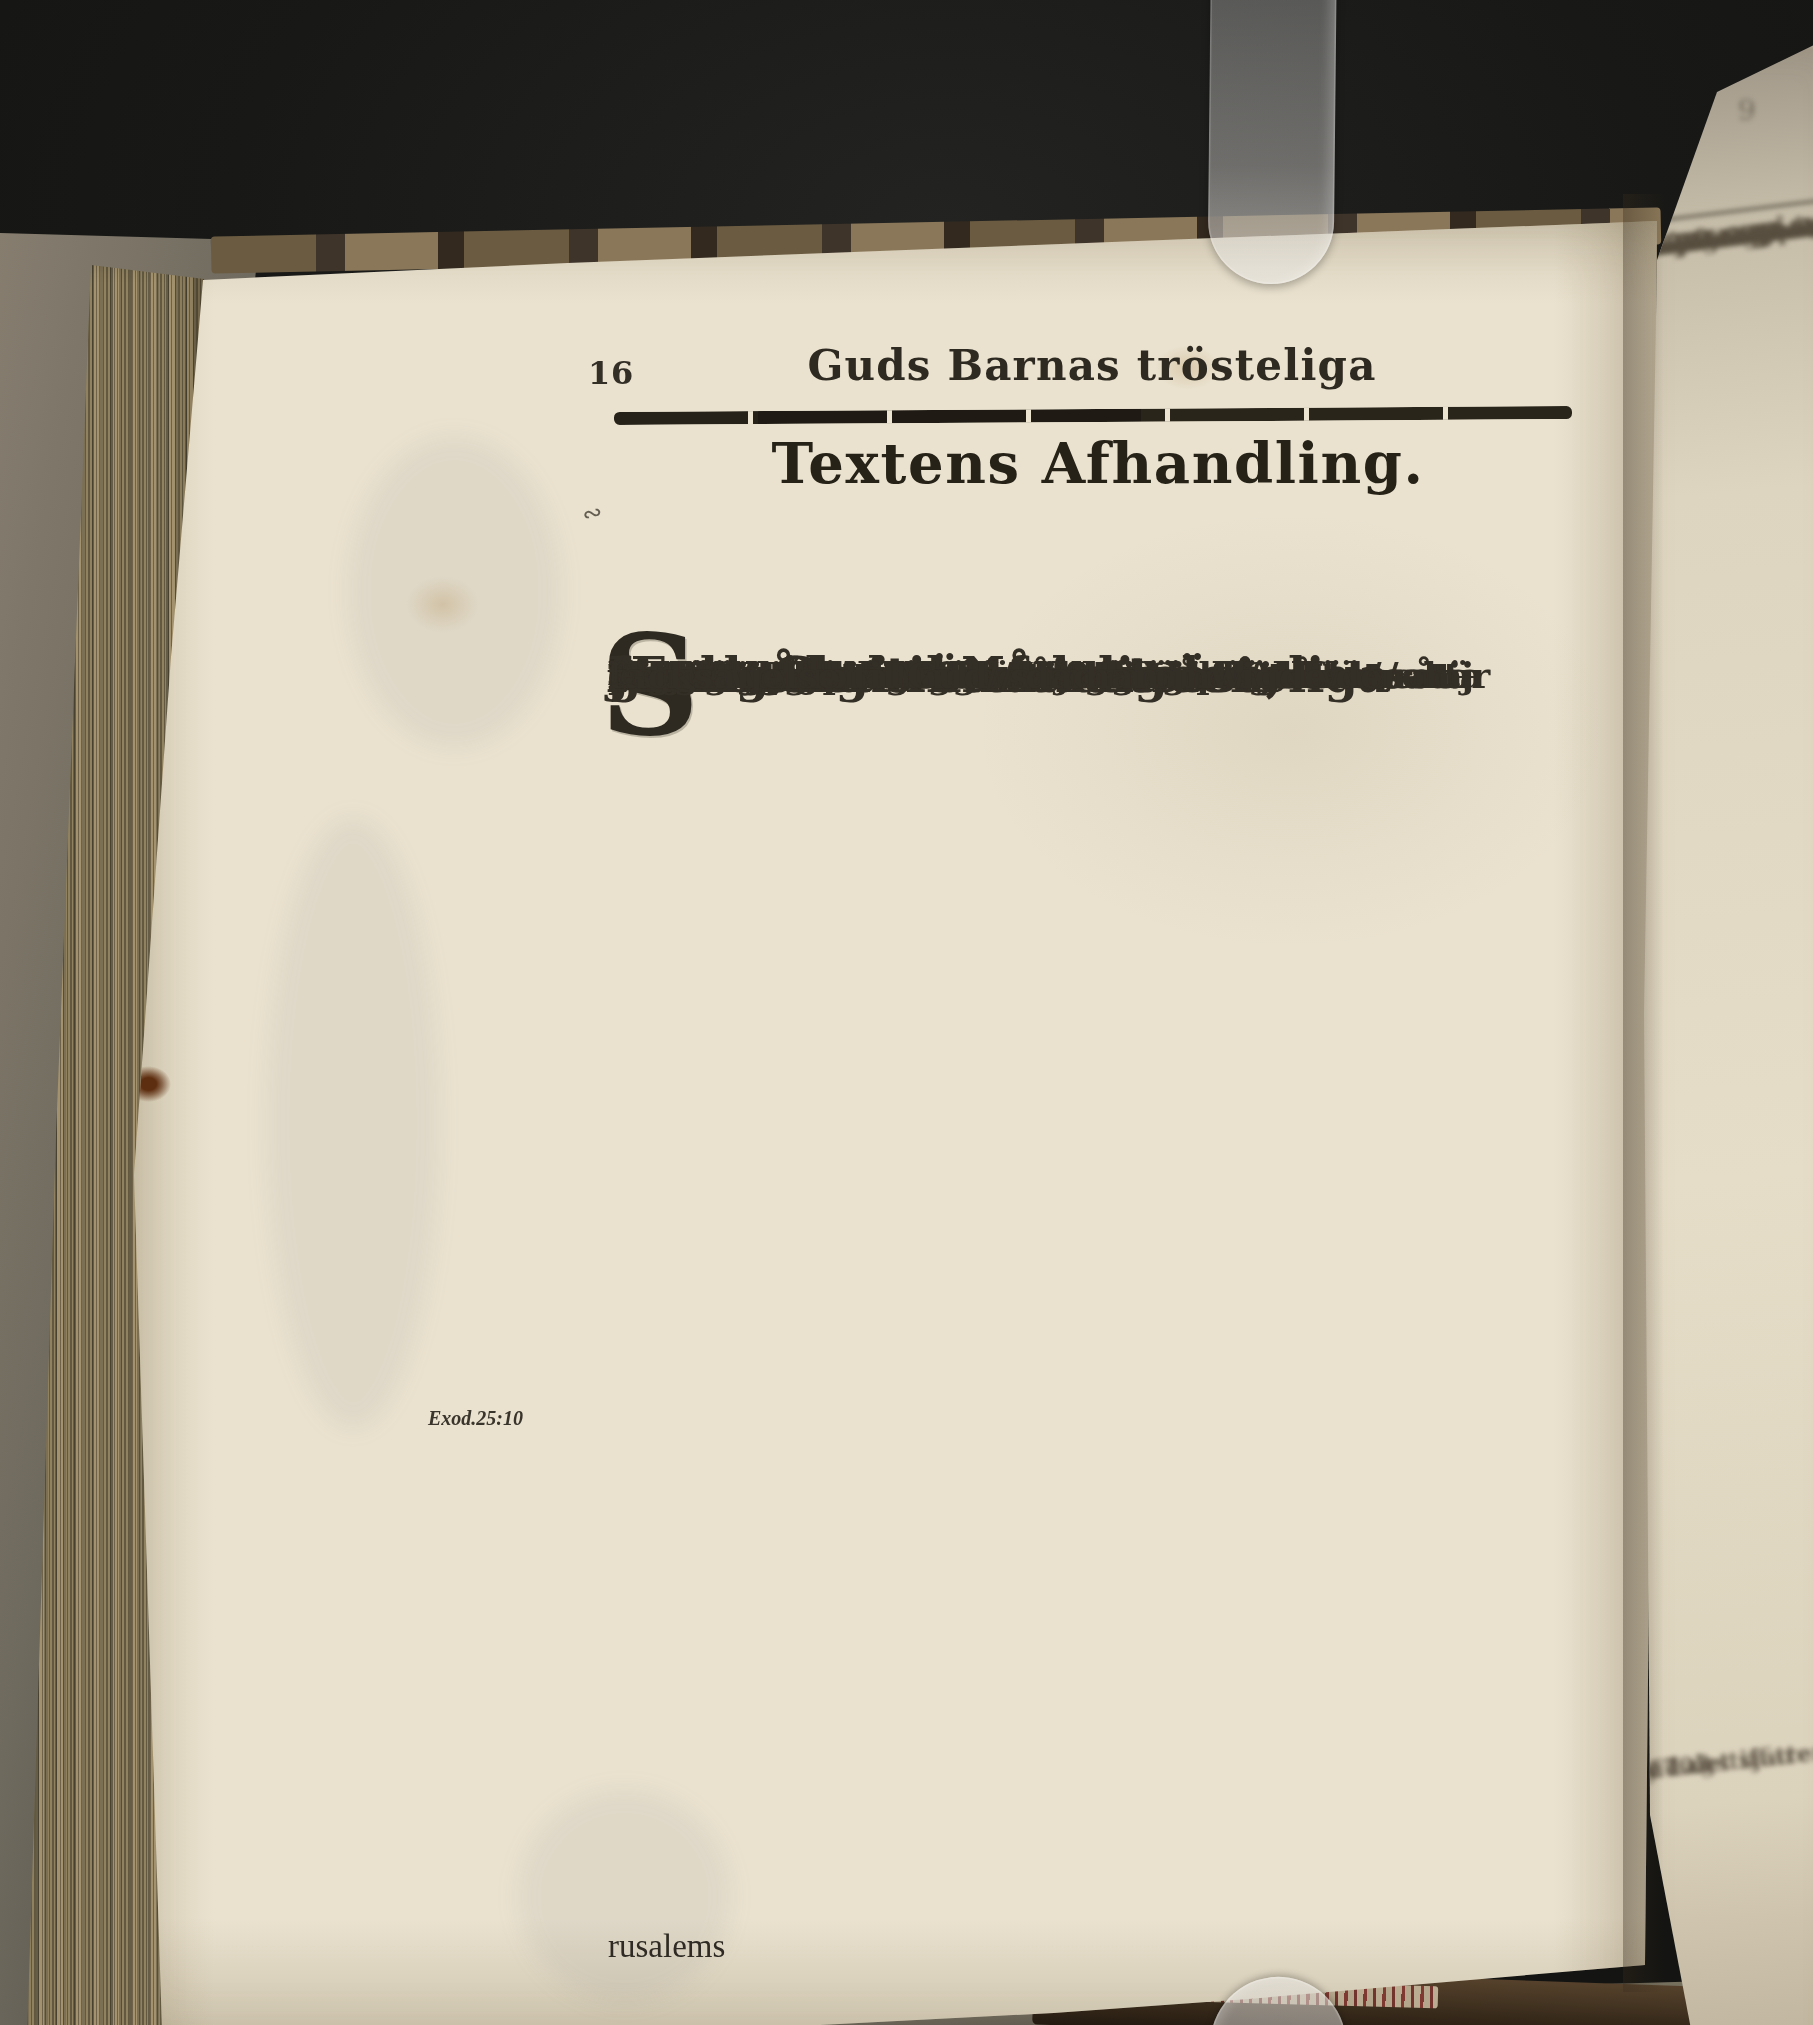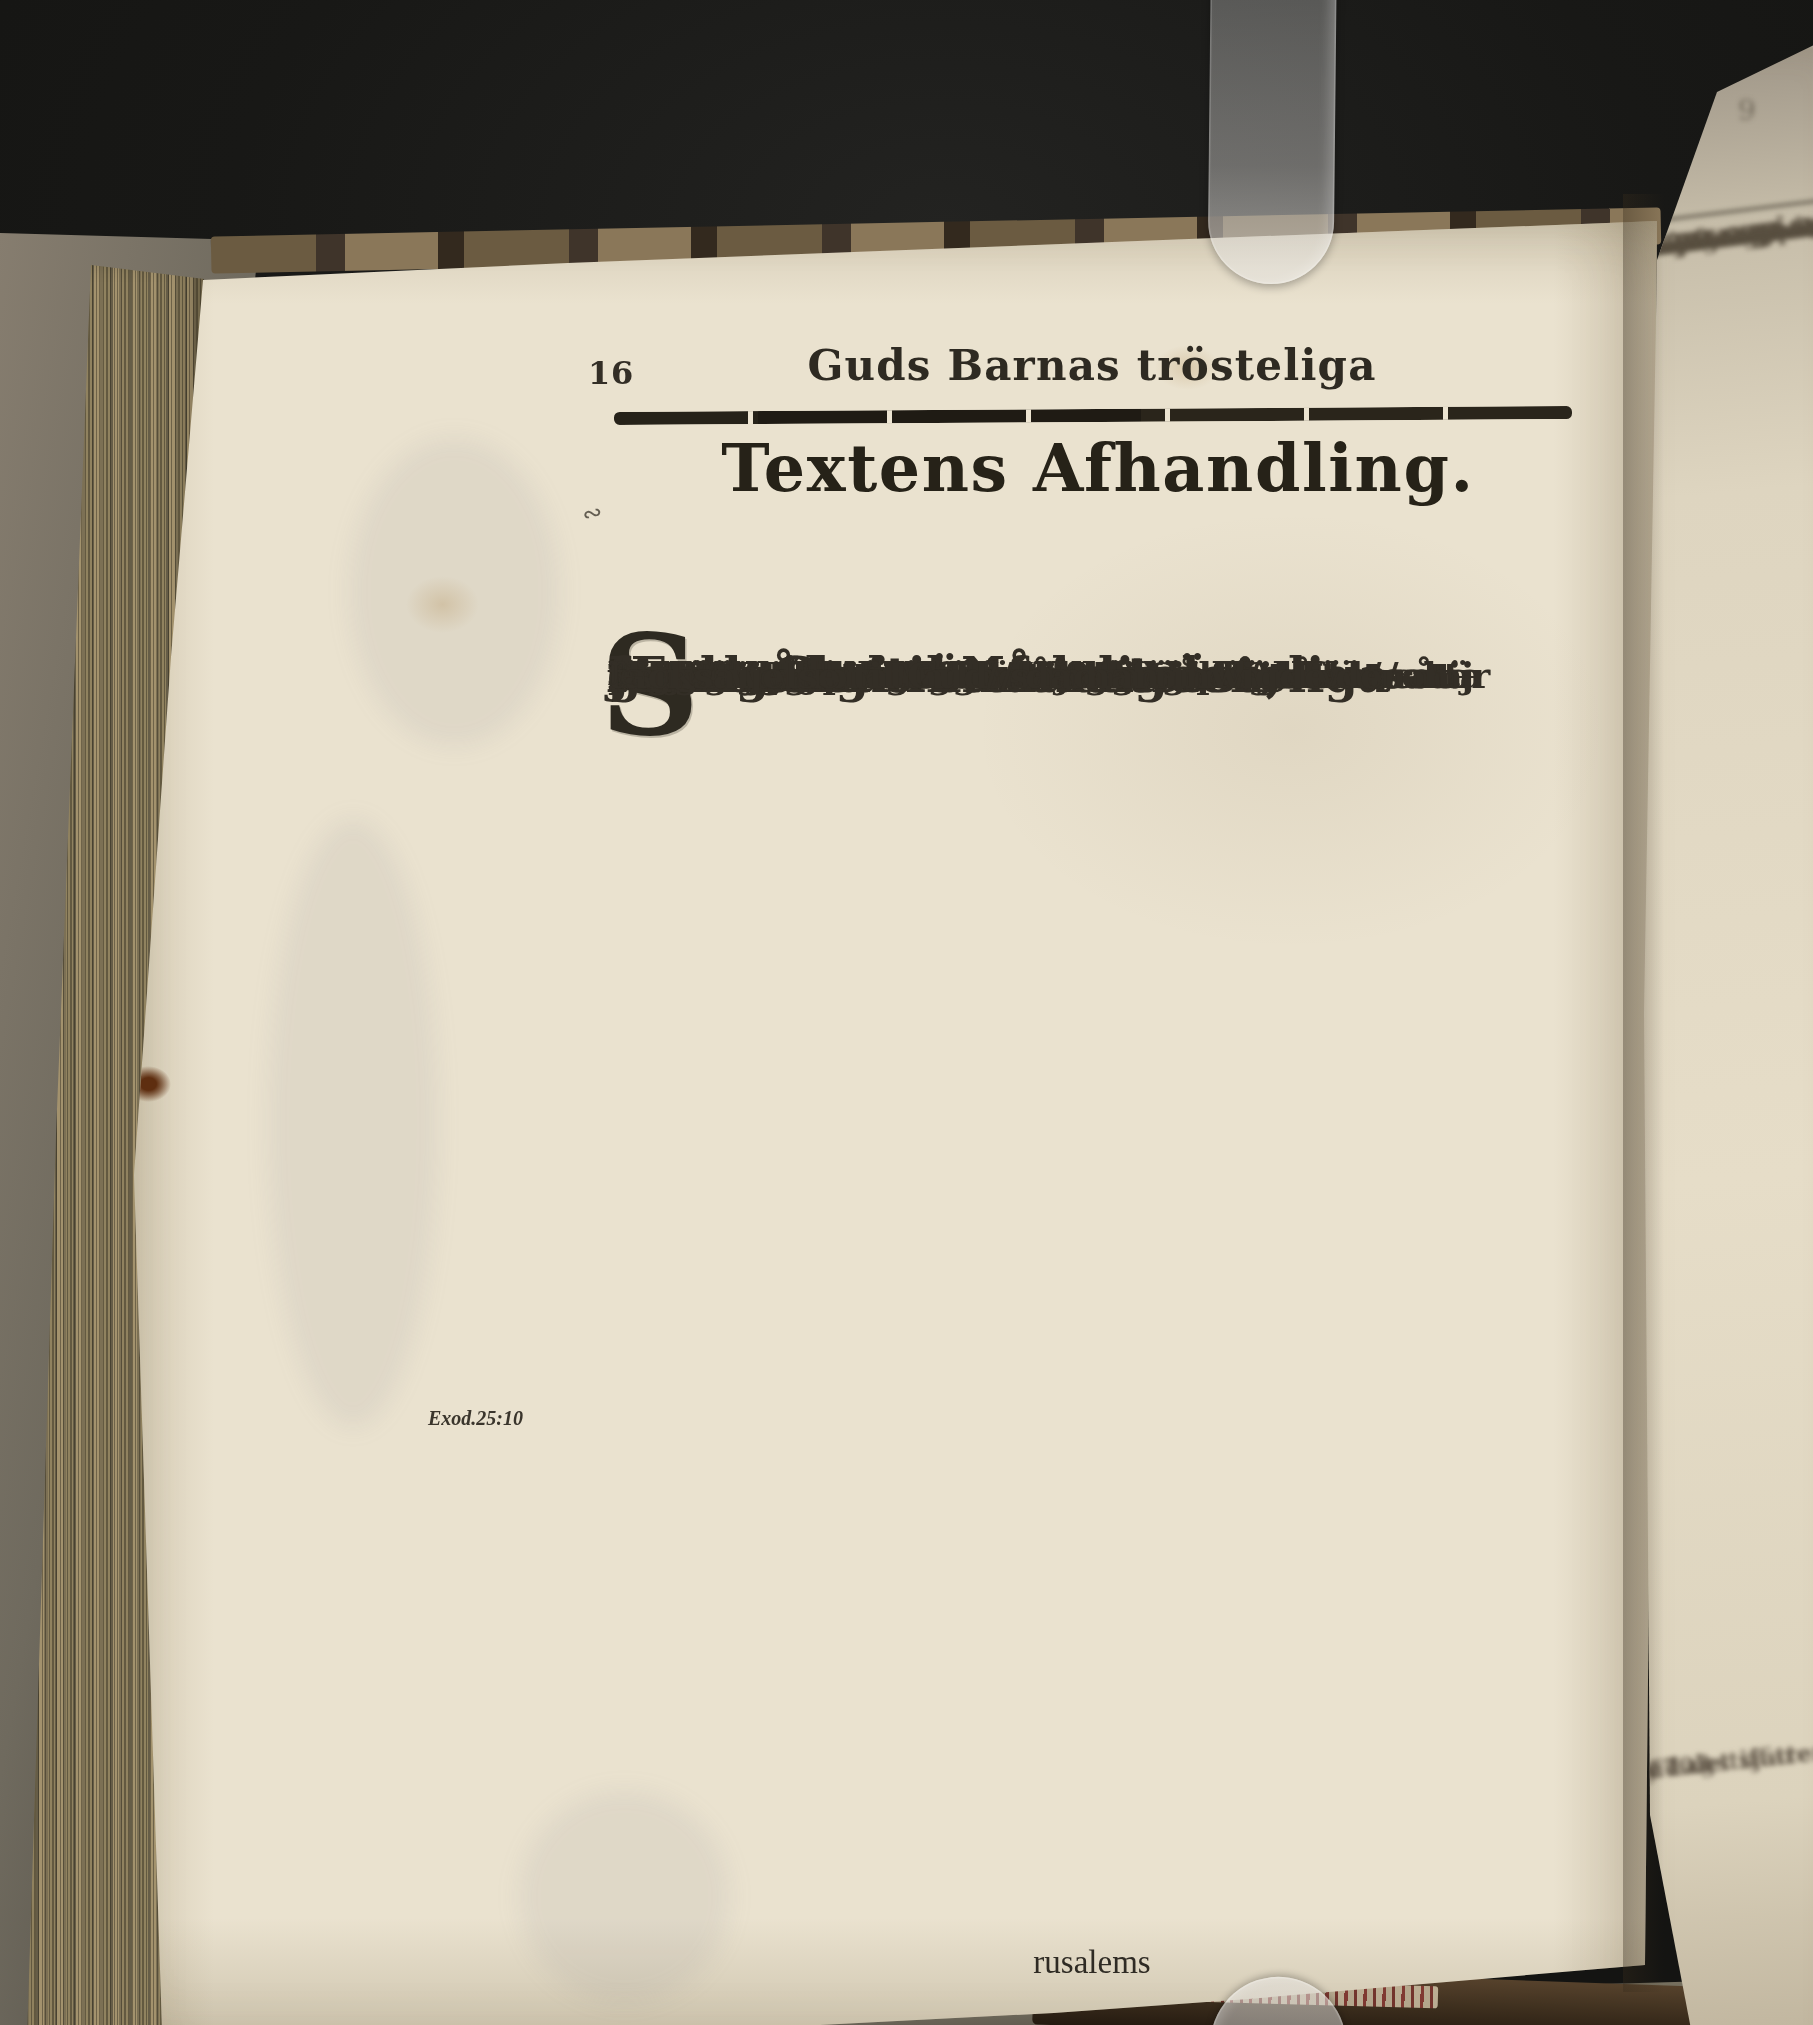--- a/index.html
+++ b/index.html
@@ -45,39 +45,39 @@
     color:#332e26;}
   .ghost{background:rgba(125,132,140,.10);filter:blur(11.3px);border-radius:50%;}
 
   .folio{left:466px;top:143px;font-size:32px;font-weight:bold;letter-spacing:0.8px;}
   .running-header{left:970px;top:130px;transform:translateX(-50%);font-size:42px;font-weight:bold;
     letter-spacing:1.2px;white-space:nowrap;color:#2e2a22;}
   .header-rule{left:492px;top:198px;width:958px;height:13px;border-radius:5.7px;transform:rotate(-.35deg);
     background:
       repeating-linear-gradient(90deg, rgba(0,0,0,0) 0 134px, #ece4d1 134px 139px),
       linear-gradient(90deg,#262219 0 15%,#1f1b14 15% 55%,#2a251b 55% 100%);}
-  .section-title{left:976px;top:219px;transform:translateX(-50%);font-size:65px;font-weight:bold;
+  .section-title{left:976px;top:219px;transform:translateX(-50%);font-size:56px;font-weight:bold;
     letter-spacing:1.6px;white-space:nowrap;color:#262218;}
   .subsection-title{left:956px;top:341px;transform:translateX(-50%);font-size:60px;font-weight:bold;
     letter-spacing:1.2px;white-space:nowrap;color:#2a251c;}
   .signature-mark{left:460px;top:288px;font-size:24px;color:rgba(55,50,40,.75);transform:rotate(-12deg);}
 
   .drop-cap{left:478px;top:414px;width:170px;font-size:138px;line-height:122px;font-weight:bold;
     color:#2e2a21;text-shadow:1.6px 1.6px 0 rgba(46,42,33,.25);}
   .body-text{left:486px;top:433px;width:970px;}
   .bline{position:static;display:block;height:62px;line-height:62px;white-space:nowrap;overflow:visible;}
   .bline.ind1{padding-left:168px;}
   .bline.ind2{padding-left:55px;}
   .seg-fr{font-family:"DejaVu Serif",serif;font-weight:bold;font-size:36px;letter-spacing:-0.4px;}
   .seg-em{font-family:"DejaVu Serif",serif;font-weight:bold;font-size:48px;letter-spacing:0;}
   .seg-rm{font-family:"Liberation Serif",serif;font-weight:normal;font-size:31px;}
   .margin-note{left:306px;top:1196px;font-family:"Liberation Serif",serif;font-style:italic;
     font-weight:bold;font-size:20px;color:#3a352c;white-space:nowrap;}
-  .catchword{left:486px;top:1717px;width:968px;text-align:center;
-    font-family:"Liberation Serif",serif;font-size:33px;color:#2f2b24;margin-top:16px;}
+  .catchword{left:486px;top:1717px;width:968px;text-align:left;
+    font-family:"Liberation Serif",serif;font-size:33px;color:#2f2b24;}
   .ink-stain{left:4px;top:855px;width:45px;height:36px;
     background:radial-gradient(closest-side,#5e2e10 0 35%, rgba(94,46,16,.65) 60%, rgba(94,46,16,0) 100%);
     border-radius:45% 60% 55% 50%;}
   .foxing{background:radial-gradient(closest-side, rgba(170,130,70,.25), rgba(170,130,70,0));border-radius:50%;}
 
   
   .right-page{left:1616px;top:45px;width:198px;height:2062px;
     clip-path:polygon(101px 47px,198px 0,198px 2062px,79px 2005px,34px 1770px,28px 968px,41px 215px);
     background:linear-gradient(175deg,#9c9385 0%,#c6bda9 9%,#ded5c0 22%,#e6ddc8 55%,#dcd3bd 85%,#c2b7a0 96%,#a59a84 100%);
     box-shadow:inset 3.2px 0 5.7px rgba(255,255,255,.45), inset 24px 0 36px rgba(120,100,70,.18);}

